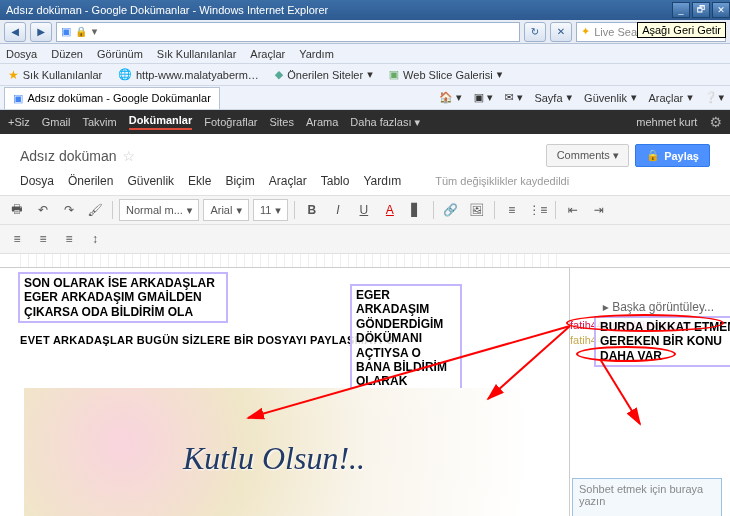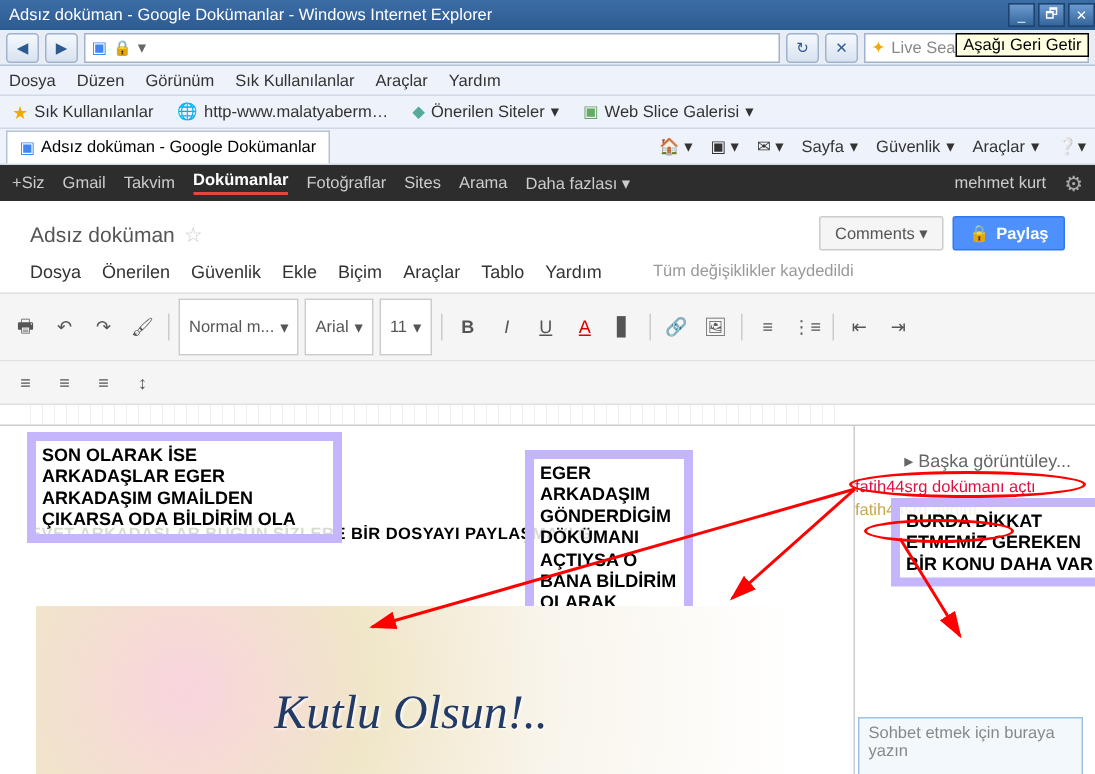--- a/index.html
+++ b/index.html
@@ -45,30 +45,30 @@
   .starout { color: #ccc; margin-left: 6px; font-size: 14px; }
   .dochead .sp { flex: 1; }
   .combtn { border: 1px solid #ccc; background: #f5f5f5; padding: 4px 10px; font-size: 11px; color: #555; border-radius: 2px; }
   .sharebtn { background: #4d90fe; color: #fff; border: 1px solid #3079ed; padding: 4px 10px; font-size: 11px; font-weight: bold; border-radius: 2px; margin-left: 6px; display: flex; align-items: center; gap: 4px; }
 
   .docmenu { padding: 0 20px; display: flex; gap: 14px; font-size: 12px; color: #333; height: 20px; align-items: center; }
   .docmenu .saved { color: #999; font-size: 11px; margin-left: 20px; }
 
   .toolbar { margin: 4px 0 0; border-top: 1px solid #e0e0e0; border-bottom: 1px solid #e0e0e0; background: #f5f5f5; display: flex; align-items: center; padding: 3px 6px; gap: 4px; font-size: 11px; flex-wrap: wrap; }
   .tbtn { width: 22px; height: 22px; display: flex; align-items: center; justify-content: center; color: #555; font-size: 12px; border-radius: 2px; }
-  .tsel { height: 38px; border: 1px solid #ccc; background: #fff; padding: 0 6px; display: flex; align-items: center; color: #555; gap: 4px; }
+  .tsel { height: 22px; border: 1px solid #ccc; background: #fff; padding: 0 6px; display: flex; align-items: center; color: #555; gap: 4px; }
   .sep { width: 1px; height: 18px; background: #ccc; margin: 0 2px; }
 
   .toolbar2 { border-bottom: 1px solid #e0e0e0; background: #f5f5f5; display: flex; align-items: center; padding: 3px 6px; gap: 4px; }
 
   .ruler { height: 14px; background: #fff; border-bottom: 1px solid #ccc; position: relative; }
   .ruler-in { position: absolute; left: 20px; right: 170px; top: 0; bottom: 0; background: repeating-linear-gradient(90deg,#eee 0,#eee 1px,transparent 1px,transparent 8px); }
 
   .canvas { position: relative; background: #fff; height: 260px; border-right: 1px solid #ccc; margin-right: 160px; }
-  .textbox { position: absolute; border: 6px solid #c4b5fd; background: rgba(255,255,255,0.85); font-size: 12px; font-weight: bold; padding: 2px 4px; line-height: 1.2; }
+  .textbox { position: absolute; border: 2px solid #c4b5fd; background: rgba(255,255,255,0.85); font-size: 12px; font-weight: bold; padding: 2px 4px; line-height: 1.2; }
   .undertext { position: absolute; left: 20px; top: 66px; font-size: 11px; font-weight: bold; letter-spacing: 0.3px; }
   .bigart { position: absolute; left: 24px; top: 120px; width: 500px; height: 140px; background: radial-gradient(circle at 20% 40%, #f9d4de 0%, #f0e6c8 30%, #f9f5ec 60%, #fff 100%); display: flex; flex-direction: column; align-items: center; justify-content: center; }
   .bigart .l1 { font-family: "Brush Script MT", cursive; font-size: 36px; font-style: italic; color: #223a66; text-shadow: 1px 1px 2px #fff; }
   .bigart .l2 { font-family: "Brush Script MT", cursive; font-size: 32px; font-style: italic; color: #223a66; text-shadow: 1px 1px 2px #fff; }
 
   
   .otherviewers { position: absolute; right: 16px; top: 166px; font-size: 12px; color: #666; text-align: center; }
   .viewerbox { position: absolute; right: 12px; top: 184px; width: 148px; font-size: 11px; line-height: 1.4; }
   .viewerbox .r1 { color: #d14; }
   .viewerbox .r2 { color: #000; font-weight: bold; }

